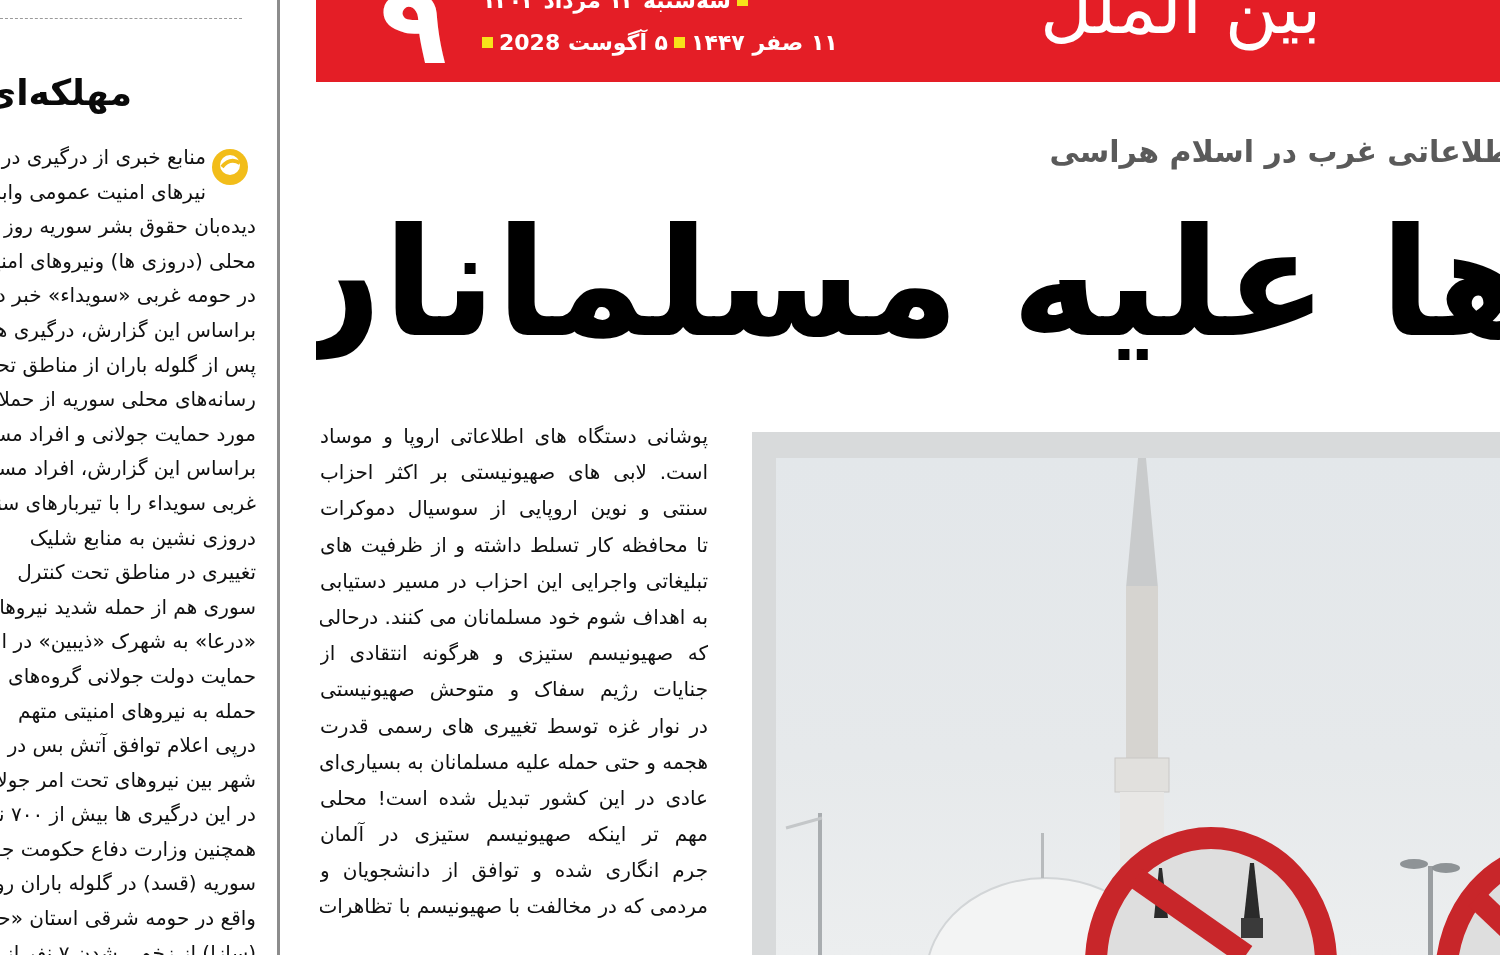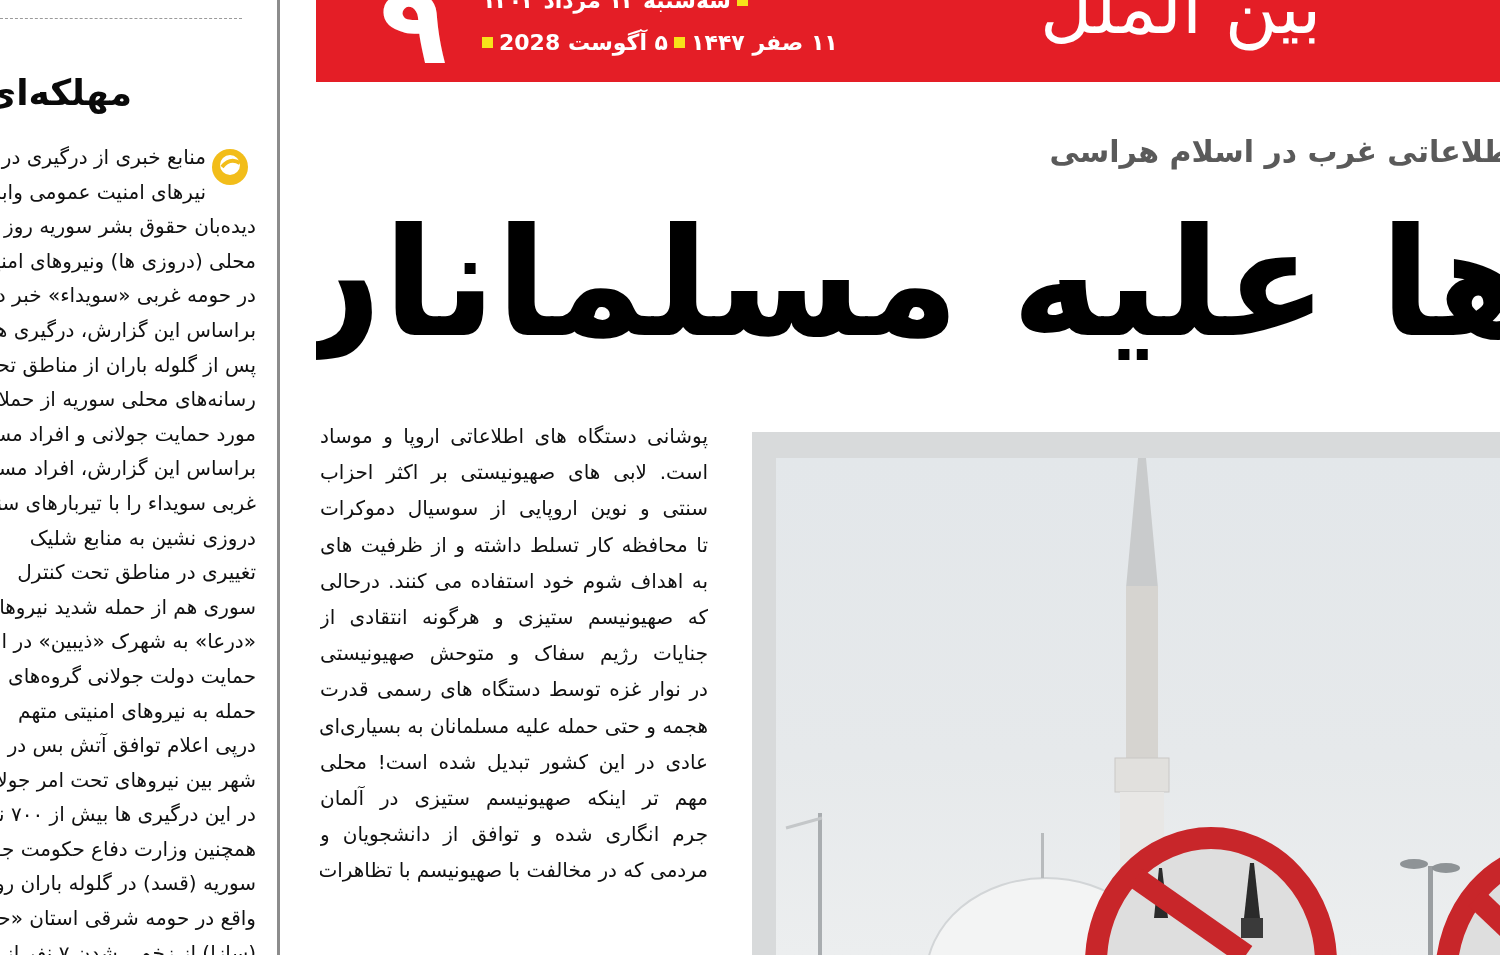--- a/index.html
+++ b/index.html
@@ -163,24 +163,25 @@
   </div>
   <div class="headline-clip">
     <div class="headline">ها علیه مسلمانان</div>
   </div>
 
   <div class="article-body">
     <span class="line">پوشانی دستگاه های اطلاعاتی اروپا و موساد</span>
     <span class="line">است. لابی های صهیونیستی بر اکثر احزاب</span>
     <span class="line">سنتی و نوین اروپایی از سوسیال دموکرات</span>
     <span class="line">تا محافظه کار تسلط داشته و از ظرفیت های</span>
-    <span class="line">به اهداف شوم خود استفاده می کنند. درحالی</span>
+    <span class="line">تبلیغاتی واجرایی این احزاب در مسیر دستیابی</span>
+    <span class="line">به اهداف شوم خود مسلمانان می کنند. درحالی</span>
     <span class="line">که صهیونیسم ستیزی و هرگونه انتقادی از</span>
     <span class="line">جنایات رژیم سفاک و متوحش صهیونیستی</span>
-    <span class="line">در نوار غزه توسط دستگاه های رسمی قدرت</span>
+    <span class="line">در نوار غزه توسط تغییری های رسمی قدرت</span>
     <span class="line">هجمه و حتی حمله علیه مسلمانان به بسیاری‌ای</span>
     <span class="line">عادی در این کشور تبدیل شده است! محلی</span>
     <span class="line">مهم تر اینکه صهیونیسم ستیزی در آلمان</span>
     <span class="line">جرم انگاری شده و توافق از دانشجویان و</span>
     <span class="line">مردمی که در مخالفت با صهیونیسم با تظاهرات</span>
   </div>
 
   <div class="photo-frame">
     <div class="photo-inner">
       <svg width="724" height="497" viewBox="0 0 724 497">

